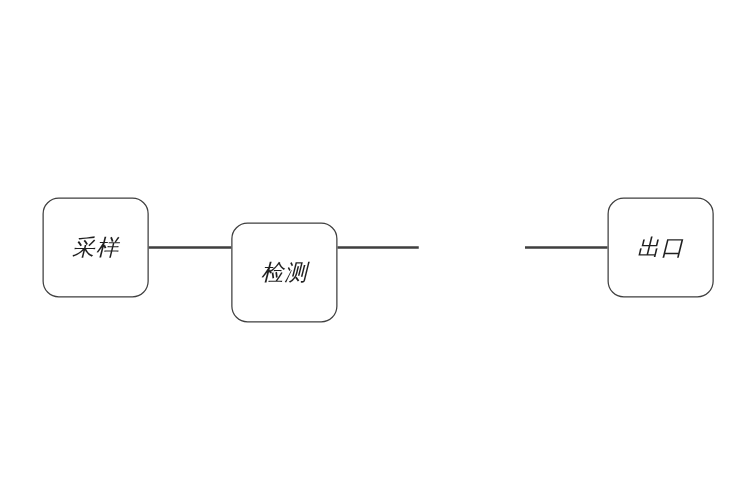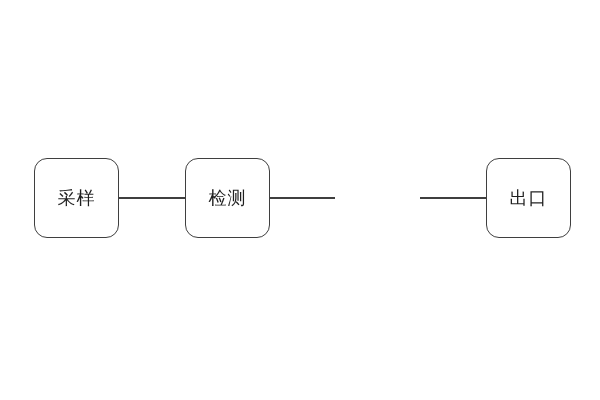--- a/index.html
+++ b/index.html
@@ -7,20 +7,21 @@
     padding: 0;
     background: #ffffff;
     font-family: "Liberation Sans", "DejaVu Sans", sans-serif;
   }
   .canvas {
     position: relative;
     width: 600px;
     height: 400px;
     background: #ffffff;
     overflow: hidden;
+    font-style: italic;
   }
   .node {
     position: absolute;
     top: 158px;
     width: 85px;
     height: 80px;
     box-sizing: border-box;
     background: #ffffff;
     border: 1.5px solid #3f3f3f;
     border-radius: 13px;
@@ -35,21 +36,21 @@
     white-space: nowrap;
     user-select: none;
   }
   .connector {
     position: absolute;
     top: 197px;
     height: 2px;
     background: #3f3f3f;
   }
   .n1 { left: 34px; }
-  .n2 { left: 185px; }
+  .n2 { left: 185px; margin-top: 20px; }
   .n3 { left: 335px; }
   .n4 { left: 486px; }
   .c1 { left: 119px; width: 66px; }
   .c2 { left: 270px; width: 65px; }
   .c3 { left: 420px; width: 66px; }
 </style>
 </head>
 <body>
 
 <div class="canvas">

